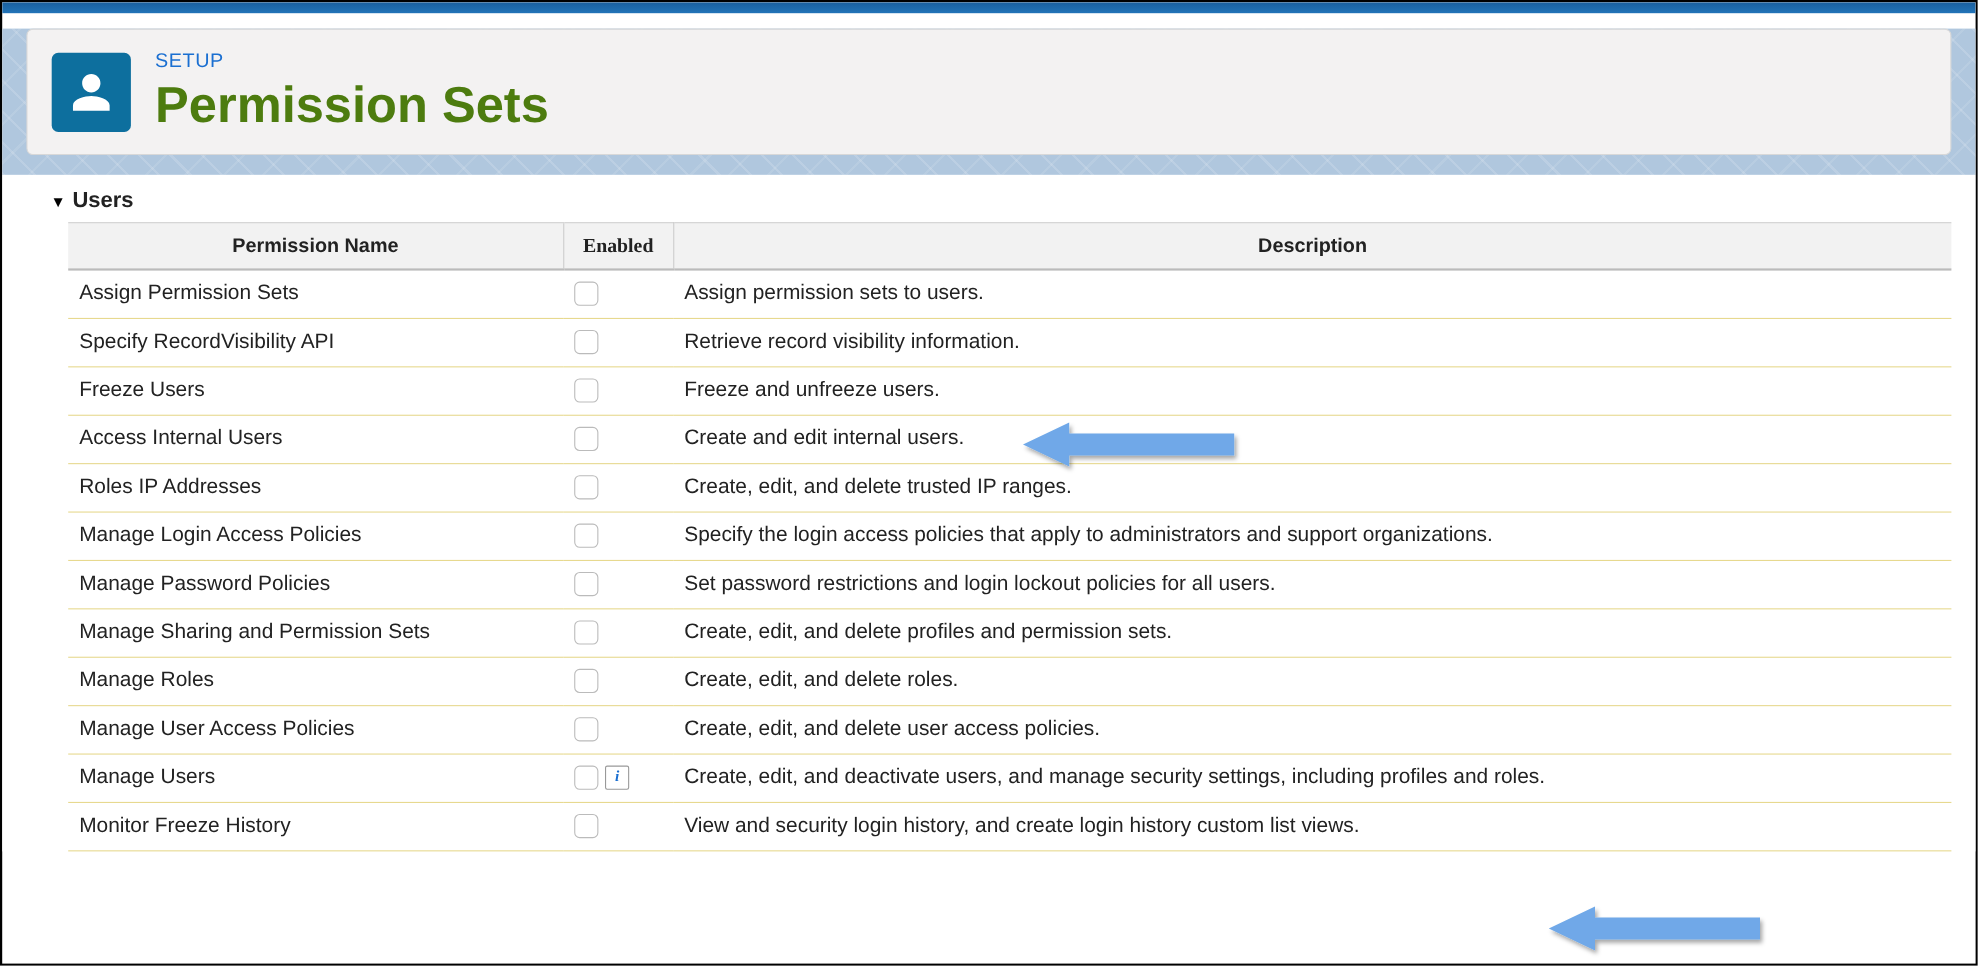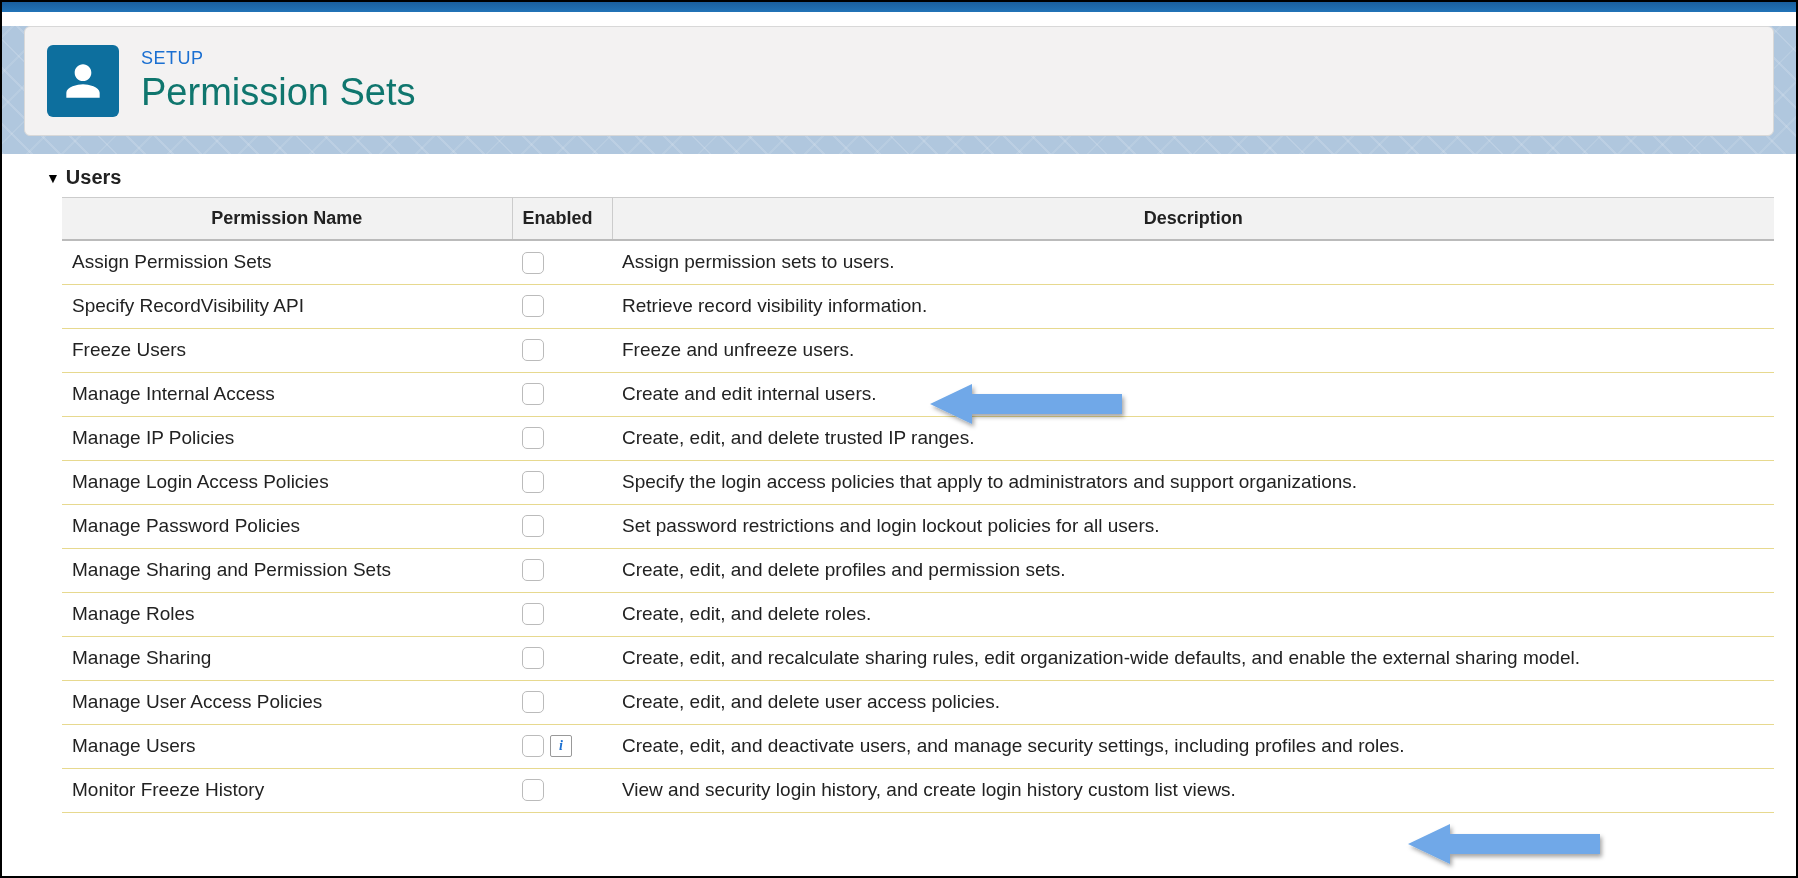--- a/index.html
+++ b/index.html
@@ -52,23 +52,23 @@
     
     .header-text .eyebrow {
       color: #1a6fd1;
       font-size: 18px;
       letter-spacing: 0.5px;
       font-weight: 400;
       margin-bottom: 2px;
     }
     
     .header-text .title {
-      font-size: 38px;
-      font-weight: 400;
-      color: #0f766e;
+      font-size: 46px;
+      font-weight: 700;
+      color: #4d7c0f;
     }
     
     .content-area {
       background: #fff;
       padding: 6px 22px 0 22px;
     }
     
     .section-header {
       display: flex;
       align-items: center;
@@ -99,21 +99,21 @@
       text-align: center;
       font-size: 18px;
       font-weight: 700;
       padding: 10px 10px;
       color: #222;
     }
     
     .col-name { width: 450px; }
     .col-enabled { width: 100px; border-left: 1px solid #ccc; border-right: 1px solid #ccc; }
     
-    .perm-table thead th.col-enabled { text-align: left; }
+    .perm-table thead th.col-enabled { text-align: center; font-family: Liberation Serif, serif; }
     
     .perm-table tbody td {
       border-bottom: 1px solid #e7d98f;
       padding: 8px 10px;
       font-size: 19px;
       color: #222;
       vertical-align: middle;
       height: 44px;
     }
     
@@ -201,26 +201,26 @@
               <td>Specify RecordVisibility API</td>
               <td class="cell-enabled"><span class="faux-checkbox"></span></td>
               <td>Retrieve record visibility information.</td>
             </tr>
             <tr>
               <td>Freeze Users</td>
               <td class="cell-enabled"><span class="faux-checkbox"></span></td>
               <td>Freeze and unfreeze users.</td>
             </tr>
             <tr>
-              <td>Manage Internal Access</td>
+              <td>Access Internal Users</td>
               <td class="cell-enabled"><span class="faux-checkbox"></span></td>
               <td>Create and edit internal users.</td>
             </tr>
             <tr>
-              <td>Manage IP Policies</td>
+              <td>Roles IP Addresses</td>
               <td class="cell-enabled"><span class="faux-checkbox"></span></td>
               <td>Create, edit, and delete trusted IP ranges.</td>
             </tr>
             <tr>
               <td>Manage Login Access Policies</td>
               <td class="cell-enabled"><span class="faux-checkbox"></span></td>
               <td>Specify the login access policies that apply to administrators and support organizations.</td>
             </tr>
             <tr>
               <td>Manage Password Policies</td>
@@ -229,25 +229,20 @@
             </tr>
             <tr>
               <td>Manage Sharing and Permission Sets</td>
               <td class="cell-enabled"><span class="faux-checkbox"></span></td>
               <td>Create, edit, and delete profiles and permission sets.</td>
             </tr>
             <tr>
               <td>Manage Roles</td>
               <td class="cell-enabled"><span class="faux-checkbox"></span></td>
               <td>Create, edit, and delete roles.</td>
-            </tr>
-            <tr>
-              <td>Manage Sharing</td>
-              <td class="cell-enabled"><span class="faux-checkbox"></span></td>
-              <td>Create, edit, and recalculate sharing rules, edit organization-wide defaults, and enable the external sharing model.</td>
             </tr>
             <tr>
               <td>Manage User Access Policies</td>
               <td class="cell-enabled"><span class="faux-checkbox"></span></td>
               <td>Create, edit, and delete user access policies.</td>
             </tr>
             <tr>
               <td>Manage Users</td>
               <td class="cell-enabled"><span class="faux-checkbox"></span><span class="info-badge">i</span></td>
               <td>Create, edit, and deactivate users, and manage security settings, including profiles and roles.</td>

